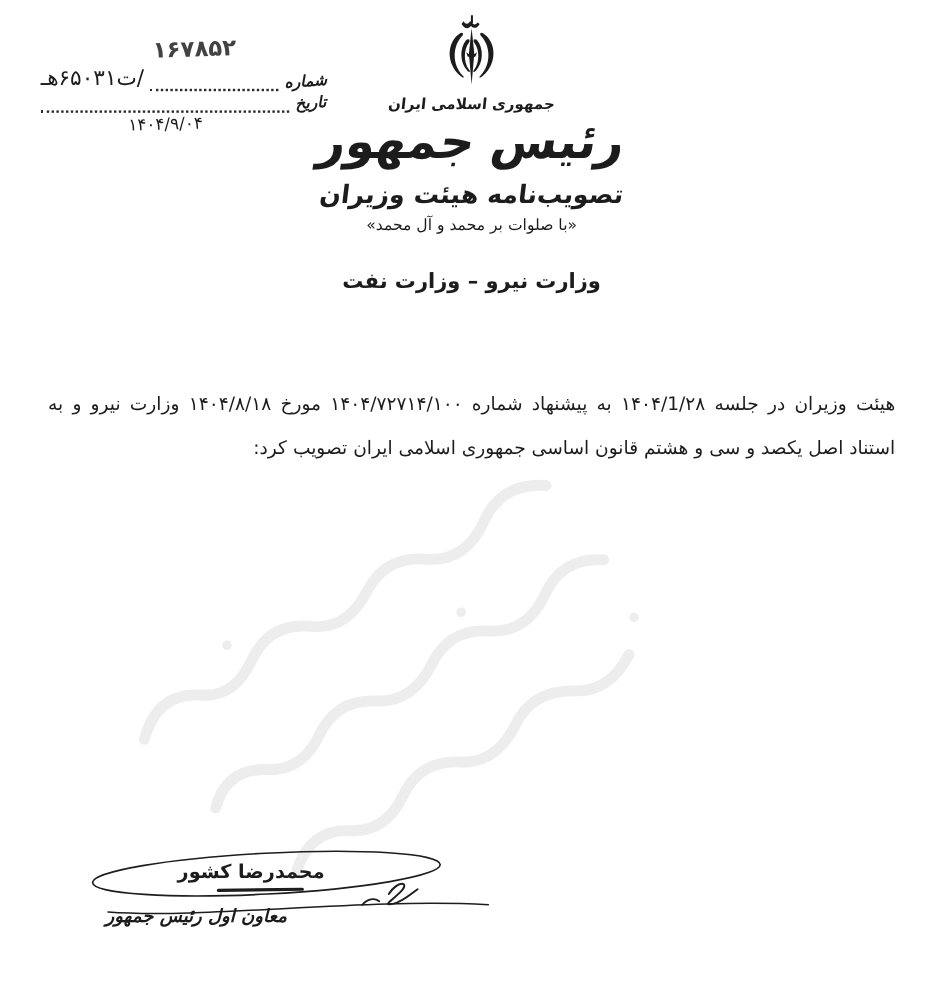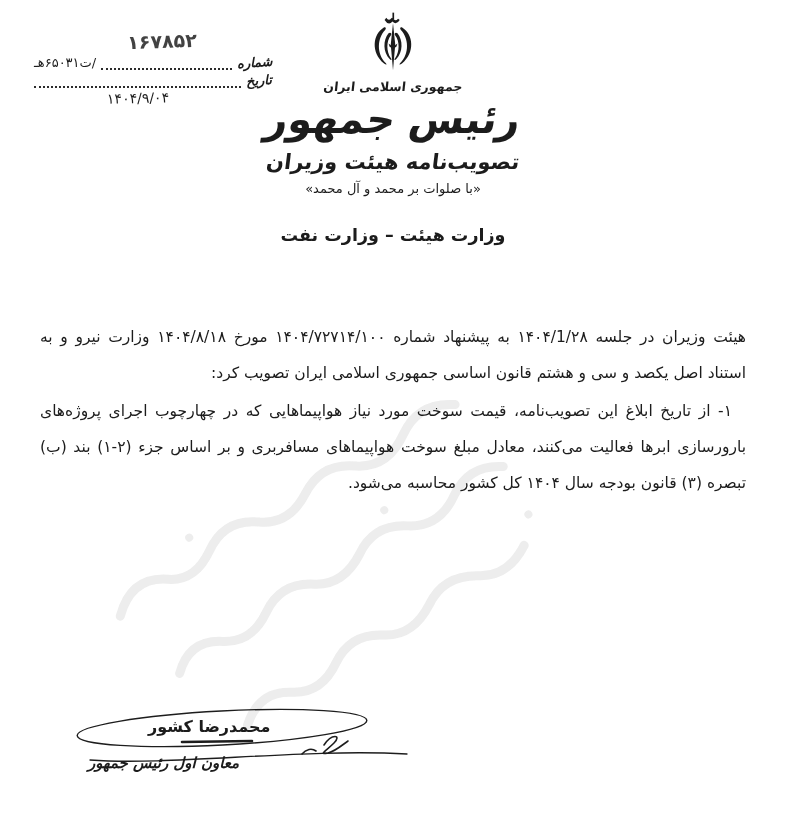--- a/index.html
+++ b/index.html
@@ -11,21 +11,21 @@
   
   .stamp-block{position:absolute;top:30px;left:34px;width:238px;direction:rtl;}
   .stamp-number{
     display:block;text-align:center;margin:0 30px 2px 48px;
     font-size:19px;font-weight:bold;letter-spacing:7px;color:#2e2e2e;
     transform:rotate(-2deg);opacity:.9;
   }
   .ref-row{display:flex;align-items:flex-end;gap:5px;font-size:13px;margin-top:3px;}
   .ref-label{font-style:italic;font-weight:bold;white-space:nowrap;transform:rotate(-4deg);}
   .leader{flex:1;border-bottom:2px dotted #2b2b2b;height:12px;min-width:90px;}
-  .ref-suffix{font-size:13px;white-space:nowrap;}
+  .ref-suffix{font-size:18px;white-space:nowrap;}
   .date-value{
     display:block;text-align:center;margin:2px 60px 0 30px;
     font-size:14px;letter-spacing:4px;transform:rotate(-1.5deg);
     white-space:nowrap;
   }
   
   .letterhead{position:absolute;top:12px;left:0;right:0;text-align:center;}
   .emblem{display:block;margin:0 auto;}
   .country{font-size:12.5px;font-weight:bold;margin-top:3px;transform:skewX(-6deg);}
   .office{
@@ -100,26 +100,25 @@
         <path d="M58,38 C68,50 68,72 56,84 C53,87 51,85 54,82 C62,71 62,52 54,42 C51,38 55,35 58,38 z"></path>
 
         <path d="M50,20 L54,58 L50,104 L46,58 z"></path>
         <path d="M42,56 q8,8 16,0 l-2,6 q-6,5 -12,0 z"></path>
       </g>
     </svg>
     <div class="country">جمهوری اسلامی ایران</div>
     <div class="office">رئیس جمهور</div>
     <div class="doctype">تصویب‌نامه هیئت وزیران</div>
     <div class="salutation">«با صلوات بر محمد و آل محمد»</div>
-    <div class="addressee">وزارت هیئت – وزارت نفت</div>
+    <div class="addressee">وزارت نیرو – وزارت نفت</div>
   </div>
 
   <div class="body-text">
     <p>هیئت وزیران در جلسه ۱۴۰۴/1/۲۸ به پیشنهاد شماره ۱۴۰۴/۷۲۷۱۴/۱۰۰ مورخ ۱۴۰۴/۸/۱۸ وزارت نیرو و به استناد اصل یکصد و سی و هشتم قانون اساسی جمهوری اسلامی ایران تصویب کرد:</p>
-    <p class="item">۱- از تاریخ ابلاغ این تصویب‌نامه، قیمت سوخت مورد نیاز هواپیماهایی که در چهارچوب اجرای پروژه‌های بارورسازی ابرها فعالیت می‌کنند، معادل مبلغ سوخت هواپیماهای مسافربری و بر اساس جزء (۲-۱) بند (ب) تبصره (۳) قانون بودجه سال ۱۴۰۴ کل کشور محاسبه می‌شود.</p>
   </div>
 
   <div class="sig-block">
     <span class="sig-name">محمدرضا کشور</span>
     <span class="sig-title">معاون اول رئیس جمهور</span>
     <svg class="sig-ink" viewBox="0 0 350 115">
       <g fill="none" stroke="#1d1d1d" stroke-width="1.4" stroke-linecap="round">
 
         <ellipse cx="160" cy="30" rx="145" ry="17" transform="rotate(-3 160 30)"></ellipse>
 

